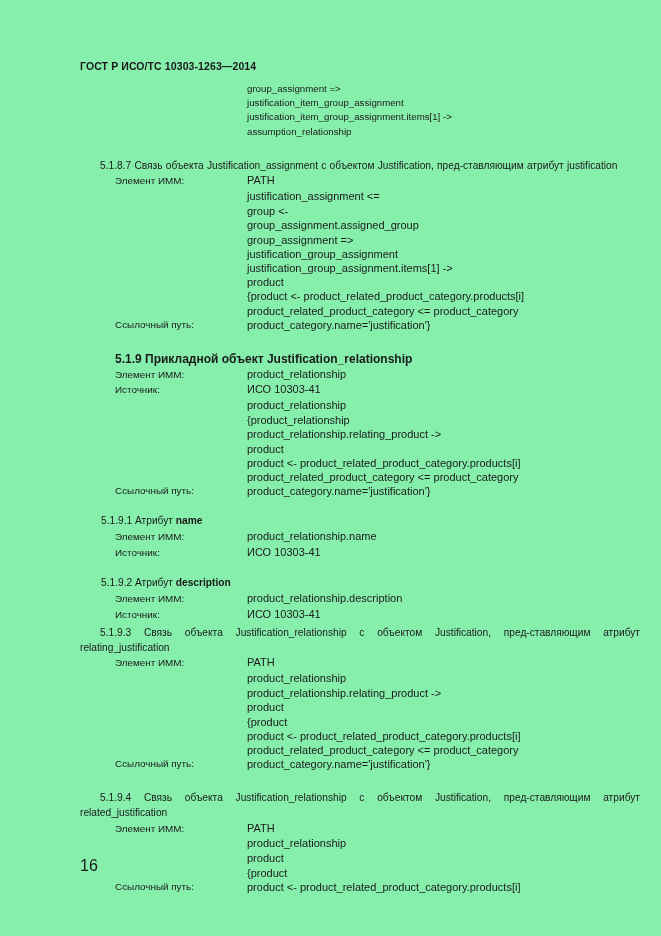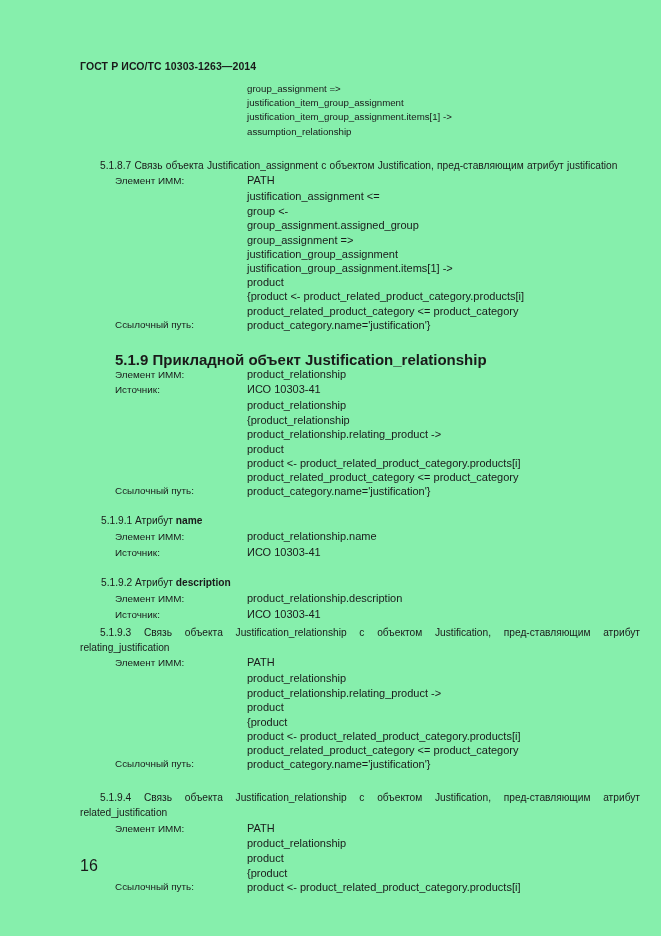--- a/index.html
+++ b/index.html
@@ -63,21 +63,21 @@
     text-align: justify;
     text-indent: 20px;
     word-spacing: 0.4px;
   }
   .para b { font-weight: normal; }
 
   
   .clause-head {
     margin: 0;
     padding-left: 115px;
-    font-size: 15px;
+    font-size: 12px;
     line-height: 15px;
     font-weight: bold;
   }
 
   
   .attr-head {
     margin: 1px;
     padding-left: 100px;
     font-size: 10.2px;
     line-height: 15px;

